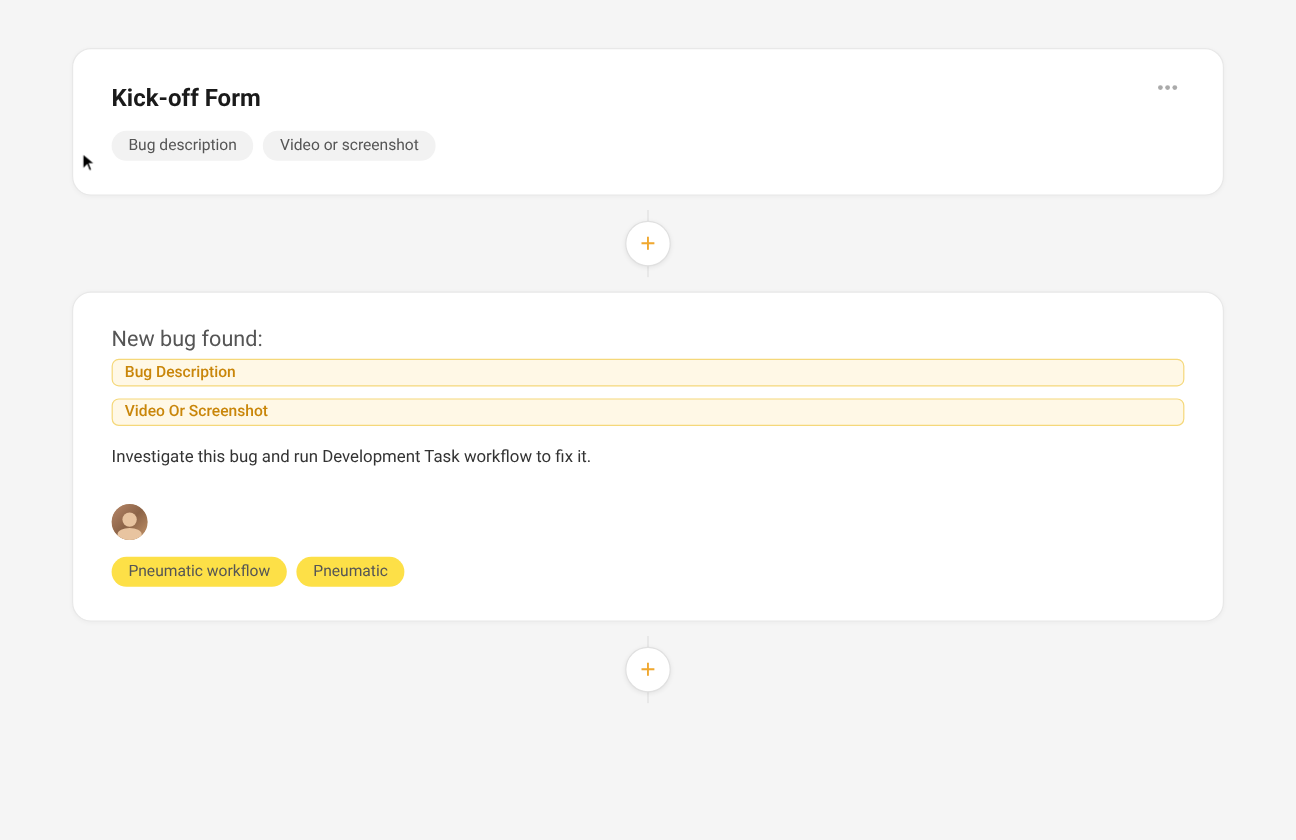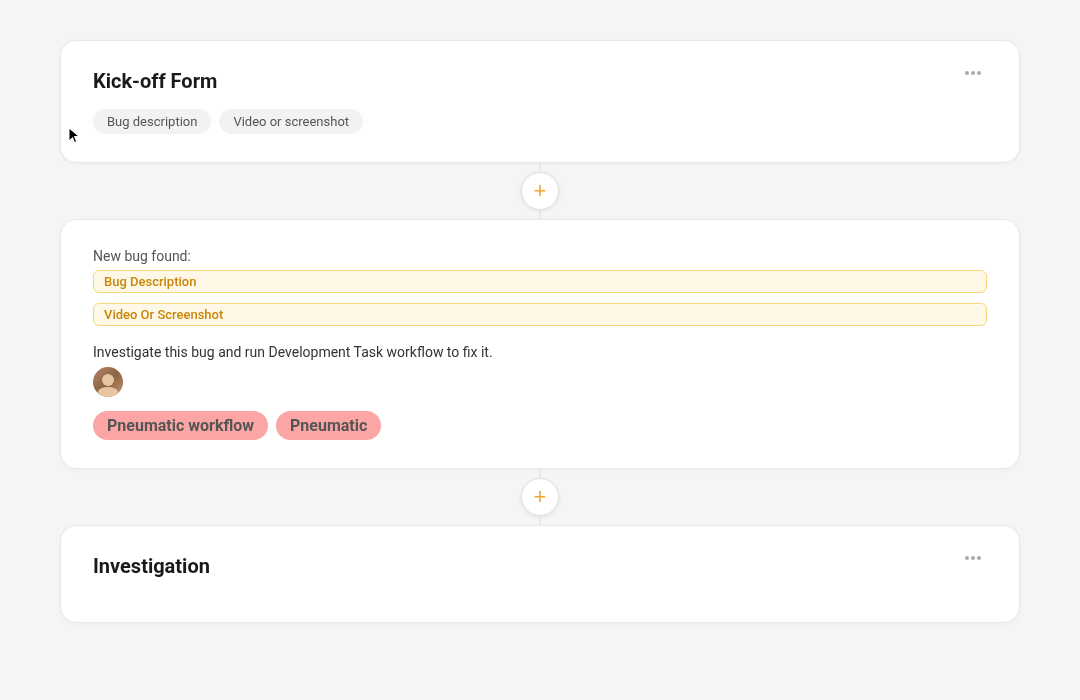--- a/index.html
+++ b/index.html
@@ -18,21 +18,21 @@
       justify-content: center;
       align-items: flex-start;
       padding: 40px 60px;
     }
 
     .main-container {
       width: 100%;
       display: flex;
       flex-direction: column;
       align-items: center;
-      gap: 0;
+      gap: 12px;
     }
 
     .card {
       background: #ffffff;
       border-radius: 16px;
       border: 1px solid #e8e8e8;
       padding: 28px 32px;
       width: 100%;
       position: relative;
       box-shadow: 0 1px 4px rgba(0,0,0,0.04);
@@ -127,21 +127,21 @@
     }
 
     
     .review-body {
       display: flex;
       flex-direction: column;
       gap: 0;
     }
 
     .new-bug-line {
-      font-size: 14px;
+      font-size: 18px;
       color: #555;
       margin-bottom: 6px;
       font-weight: 400;
     }
 
     .highlight-tag {
       display: inline-block;
       background: #fff8e6;
       border: 1px solid #f5d87a;
       border-radius: 6px;
@@ -160,21 +160,21 @@
       padding: 3px 10px;
       font-size: 13px;
       color: #c9860a;
       font-weight: 500;
       margin-bottom: 16px;
     }
 
     .investigate-text {
       font-size: 14px;
       color: #333;
-      margin-bottom: 4px;
+      margin-bottom: 28px;
       line-height: 1.5;
     }
 
     .avatar-row {
       display: flex;
       align-items: center;
       margin-bottom: 14px;
     }
 
     .avatar {
@@ -220,26 +220,26 @@
       background: #e8c4a0;
     }
 
     .bottom-tags-row {
       display: flex;
       flex-wrap: wrap;
       gap: 8px;
     }
 
     .bottom-tag {
-      background: #fca5a5;
+      background: #fde047;
       border-radius: 20px;
       padding: 5px 14px;
-      font-size: 16px;
+      font-size: 13px;
       color: #555;
-      font-weight: 700;
+      font-weight: 400;
     }
 
     .cursor {
       position: fixed;
       top: 127px;
       left: 68px;
       width: 12px;
       height: 18px;
       z-index: 9999;
       pointer-events: none;
@@ -284,30 +284,20 @@
         <span class="bottom-tag">Pneumatic workflow</span>
         <span class="bottom-tag">Pneumatic</span>
       </div>
     </div>
   </div>
 
   <div class="add-button-wrapper">
     <button class="add-btn">+</button>
   </div>
 
-  <div class="card">
-    <div class="card-header">
-      <span class="card-title">Investigation</span>
-      <button class="more-button">
-        <span class="dot"></span>
-        <span class="dot"></span>
-        <span class="dot"></span>
-      </button>
-    </div>
-  </div>
 
 </div>
 
 <div class="cursor">
   <svg width="12" height="18" viewBox="0 0 12 18" fill="none" xmlns="http://www.w3.org/2000/svg">
     <path d="M1 1L1 14L4.5 10.5L6.5 15.5L8.5 14.5L6.5 9.5L11 9.5L1 1Z" fill="black" stroke="white" stroke-width="1"></path>
   </svg>
 </div>
 
 </body></html>

